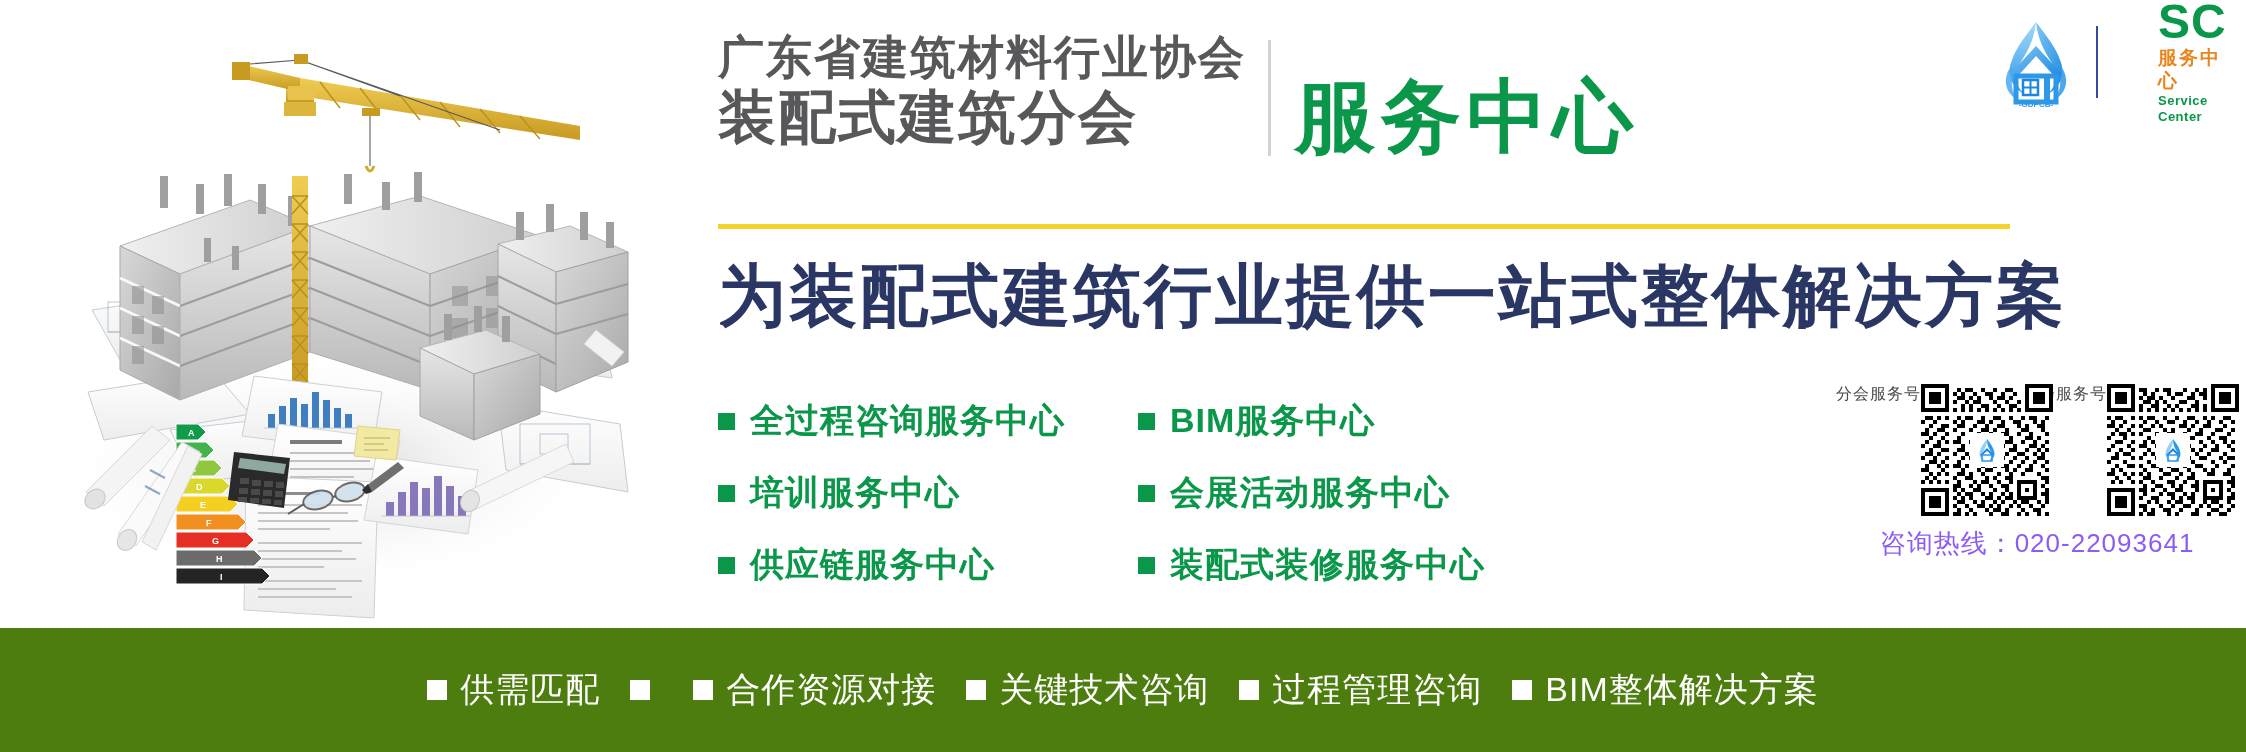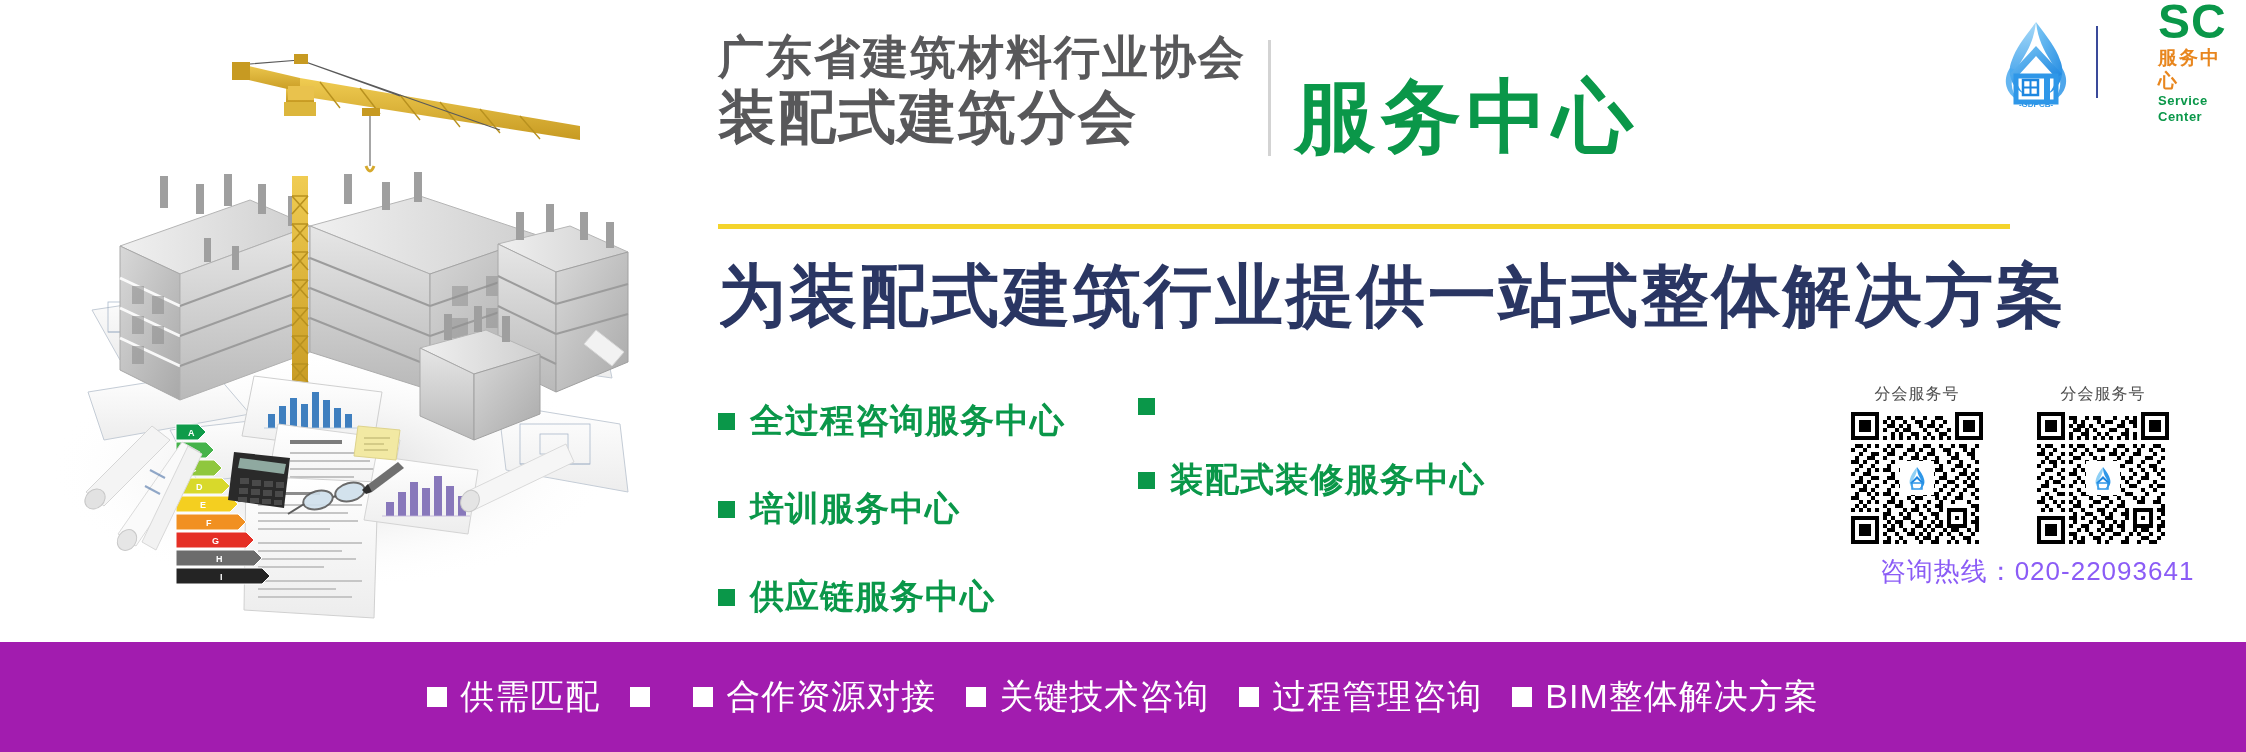--- a/index.html
+++ b/index.html
@@ -78,21 +78,21 @@
     white-space:nowrap;
     line-height:1.1;
   }
 
   
   .services {
     position:absolute; left:718px; top:398px;
     width:1080px;
     display:flex;
   }
-  .svc-col { display:flex; flex-direction:column; gap:42px; }
+  .svc-col { display:flex; flex-direction:column; gap:26px; }
   .svc-col.left  { width:420px; }
   .svc-col.right { width:560px; }
   .svc-item {
     display:flex; align-items:center;
     color:#0a9749;
     font-size:34px;
     font-weight:bold;
     white-space:nowrap;
     letter-spacing:1px;
   }
@@ -128,21 +128,21 @@
     color:#0a9749; font-size:13px; font-weight:bold;
     letter-spacing:0.5px; line-height:1.2;
   }
 
   
   .qrblock {
     position:absolute; left:1836px; top:384px;
     width:396px;
   }
   .qr-row { display:flex; gap:24px; }
-  .qr-cell { width:162px; display:flex; flex-direction:column; align-items:center; }
+  .qr-cell { width:162px; display:flex; flex-direction:row; align-items:flex-start; }
   .qr-caption {
     color:#4d4d4d; font-size:16px; letter-spacing:1px;
     margin-bottom:7px; white-space:nowrap;
   }
   .qr-img {
     width:132px; height:132px; position:relative; background:#ffffff;
   }
   .qr-img svg { display:block; }
   .qr-center {
     position:absolute; left:50%; top:50%;
@@ -154,22 +154,22 @@
   .hotline {
     margin-top:10px;
     color:#8b5cf6; font-size:26px; letter-spacing:1px;
     white-space:nowrap; text-align:center;
     padding-left:6px;
   }
 
   
   .footer {
     position:absolute; left:0; bottom:0;
-    width:2246px; height:110px;
-    background:#a21caf;
+    width:2246px; height:124px;
+    background:#4d7c0f;
     display:flex; align-items:center; justify-content:center;
     gap:30px;
   }
   .ft-item {
     display:flex; align-items:center;
     color:#ffffff; font-size:34px;
     white-space:nowrap; letter-spacing:1px;
   }
   .ft-bullet {
     width:20px; height:20px; background:#ffffff;
@@ -499,20 +499,25 @@
         <span>培训服务中心</span>
       </div>
       <div class="svc-item">
         <span class="svc-bullet"></span>
         <span>供应链服务中心</span>
       </div>
     </div>
     <div class="svc-col right">
       <div class="svc-item">
         <span class="svc-bullet"></span>
+        <span>BIM服务中心</span>
+      </div>
+      <div class="svc-item">
+        <span class="svc-bullet"></span>
+        <span>会展活动服务中心</span>
       </div>
       <div class="svc-item">
         <span class="svc-bullet"></span>
         <span>装配式装修服务中心</span>
       </div>
     </div>
   </div>
 
   <div class="logo">
     <div class="logo-mark">

